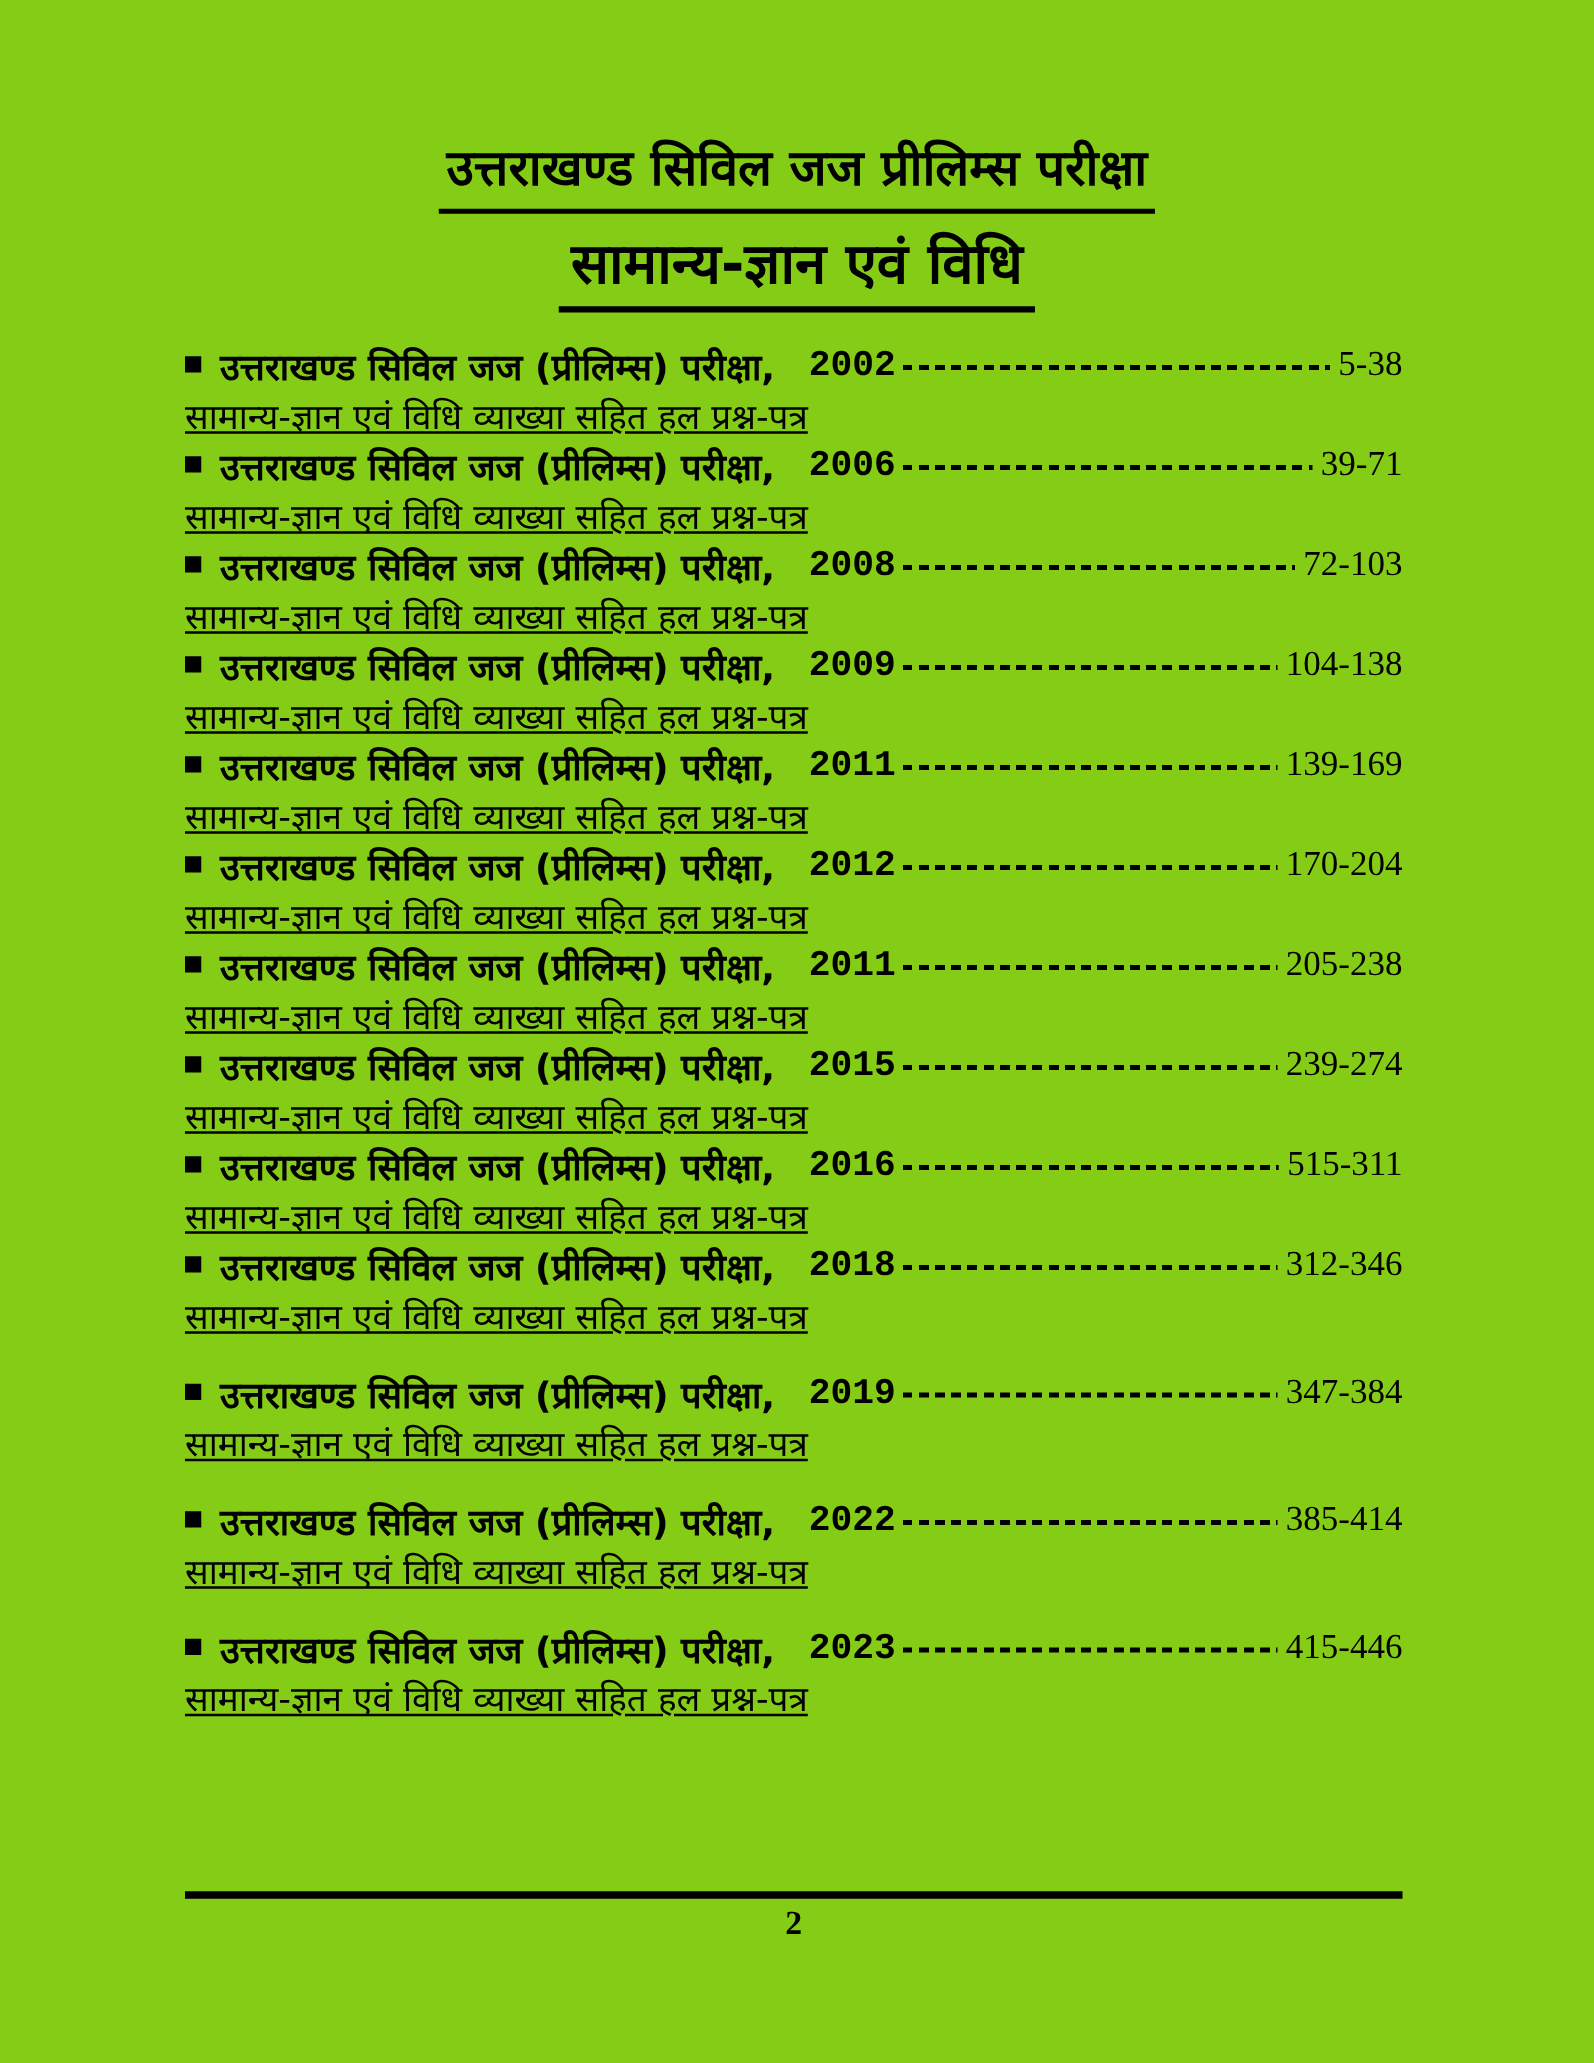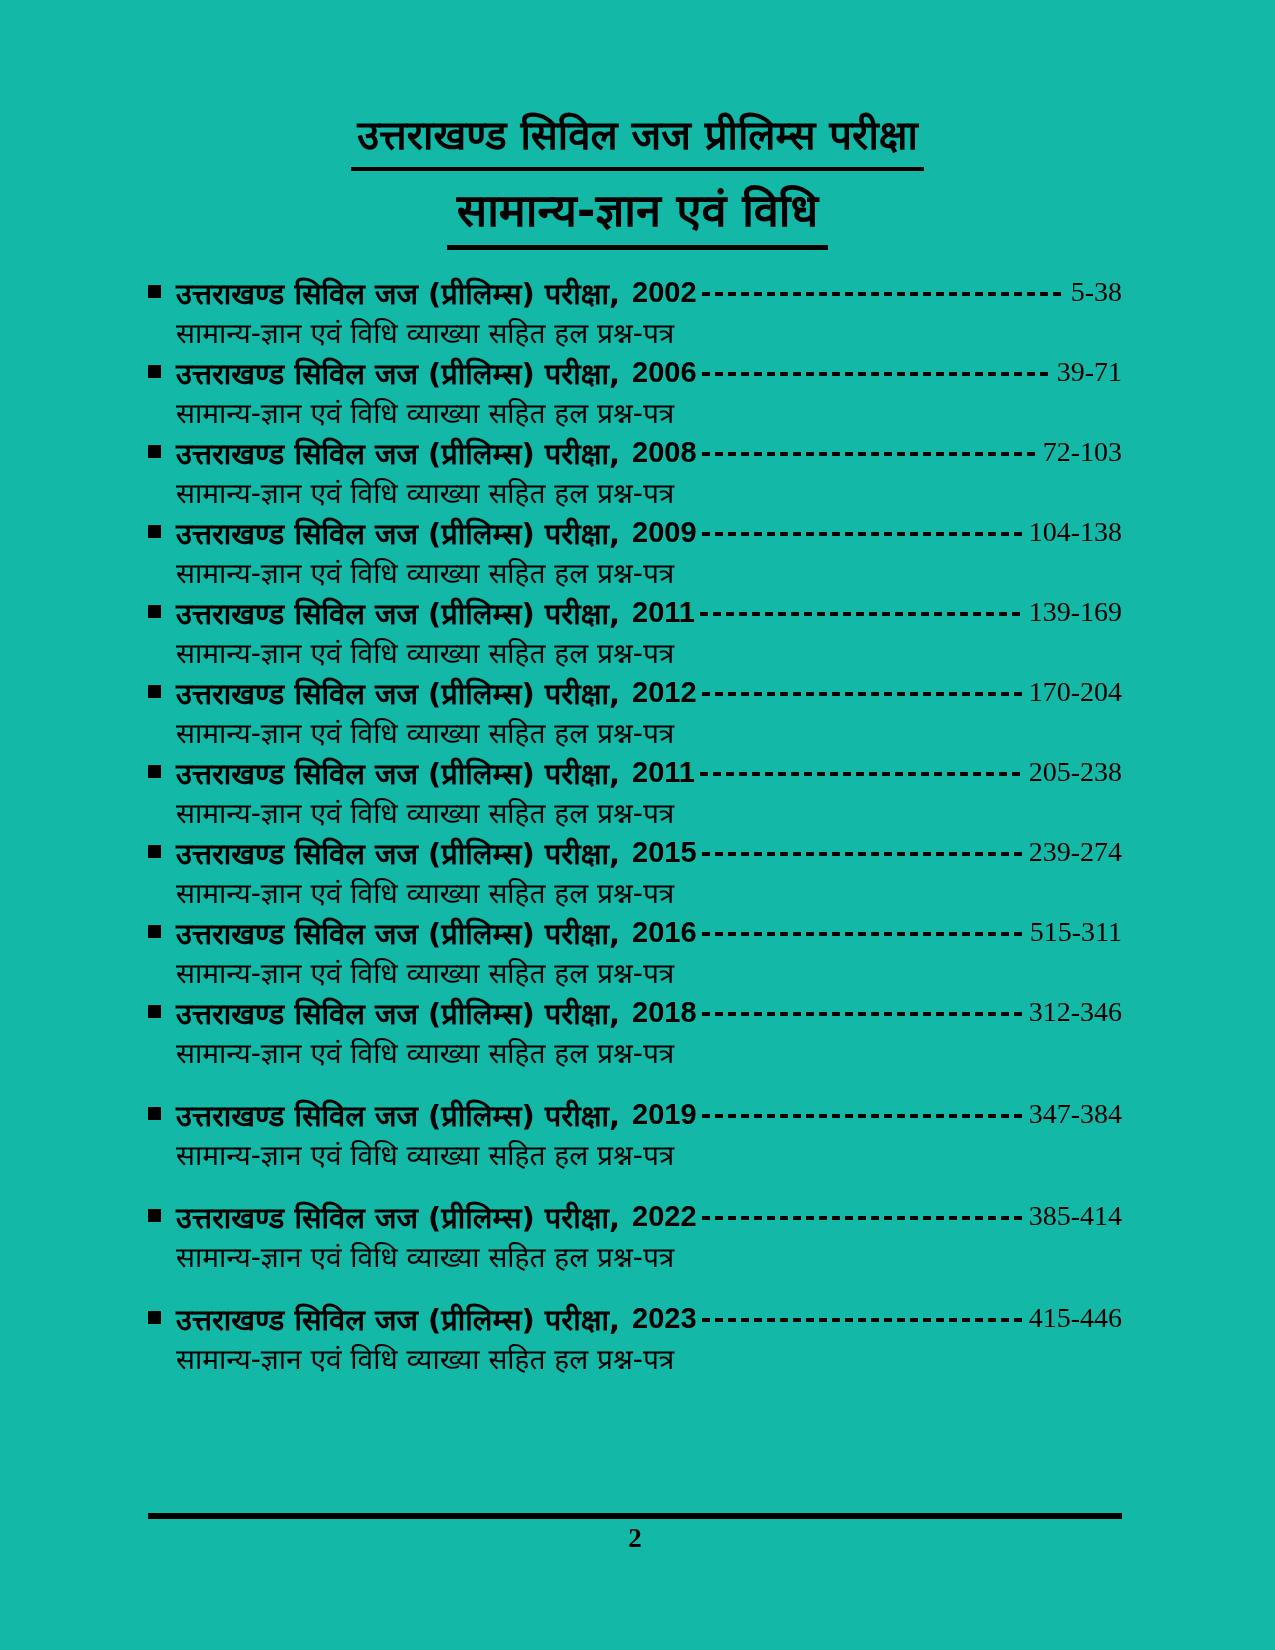--- a/index.html
+++ b/index.html
@@ -5,21 +5,21 @@
   html, body {
     margin: 0;
     padding: 0;
     background: #e8e8e8;
   }
   .page {
     position: relative;
     width: 1275px;
     height: 1650px;
     margin: 0 auto;
-    background: #14b8a6;
+    background: #84cc16;
     color: #000000;
     overflow: hidden;
     font-family: "DejaVu Sans", sans-serif;
   }
   
   .header {
     padding-top: 112px;
     text-align: center;
   }
   .title-line { display: block; }
@@ -64,49 +64,49 @@
     margin-right: 15px;
     transform: translateY(-1px);
   }
   .entry-title {
     font-weight: bold;
     font-size: 29px;
     white-space: nowrap;
     flex: 0 0 auto;
   }
   .entry-year {
-    font-family: Liberation Sans, sans-serif;
+    font-family: Liberation Mono, monospace;
     font-weight: bold;
     font-size: 29px;
     white-space: nowrap;
-    margin-left: 12px;
+    margin-left: 27px;
     flex: 0 0 auto;
   }
   .entry-year:empty { margin-left: 0; }
   .leader {
     flex: 1 1 auto;
     height: 4px;
     margin: 0 7px 0 5px;
     transform: translateY(2px);
     background: repeating-linear-gradient(to right, #000 0 8px, transparent 8px 13px);
   }
   .entry-pages {
     font-family: "Liberation Serif", "DejaVu Serif", serif;
     font-size: 28px;
     white-space: nowrap;
     flex: 0 0 auto;
   }
   .entry-subtitle {
     height: 40px;
     display: flex;
     align-items: center;
-    margin-left: 28px;
     font-size: 28px;
     font-weight: normal;
     white-space: nowrap;
+    text-decoration: underline;
   }
   
   .footer-rule {
     position: absolute;
     left: 148px;
     right: 153px;
     top: 1513px;
     height: 6px;
     background: #000;
   }

